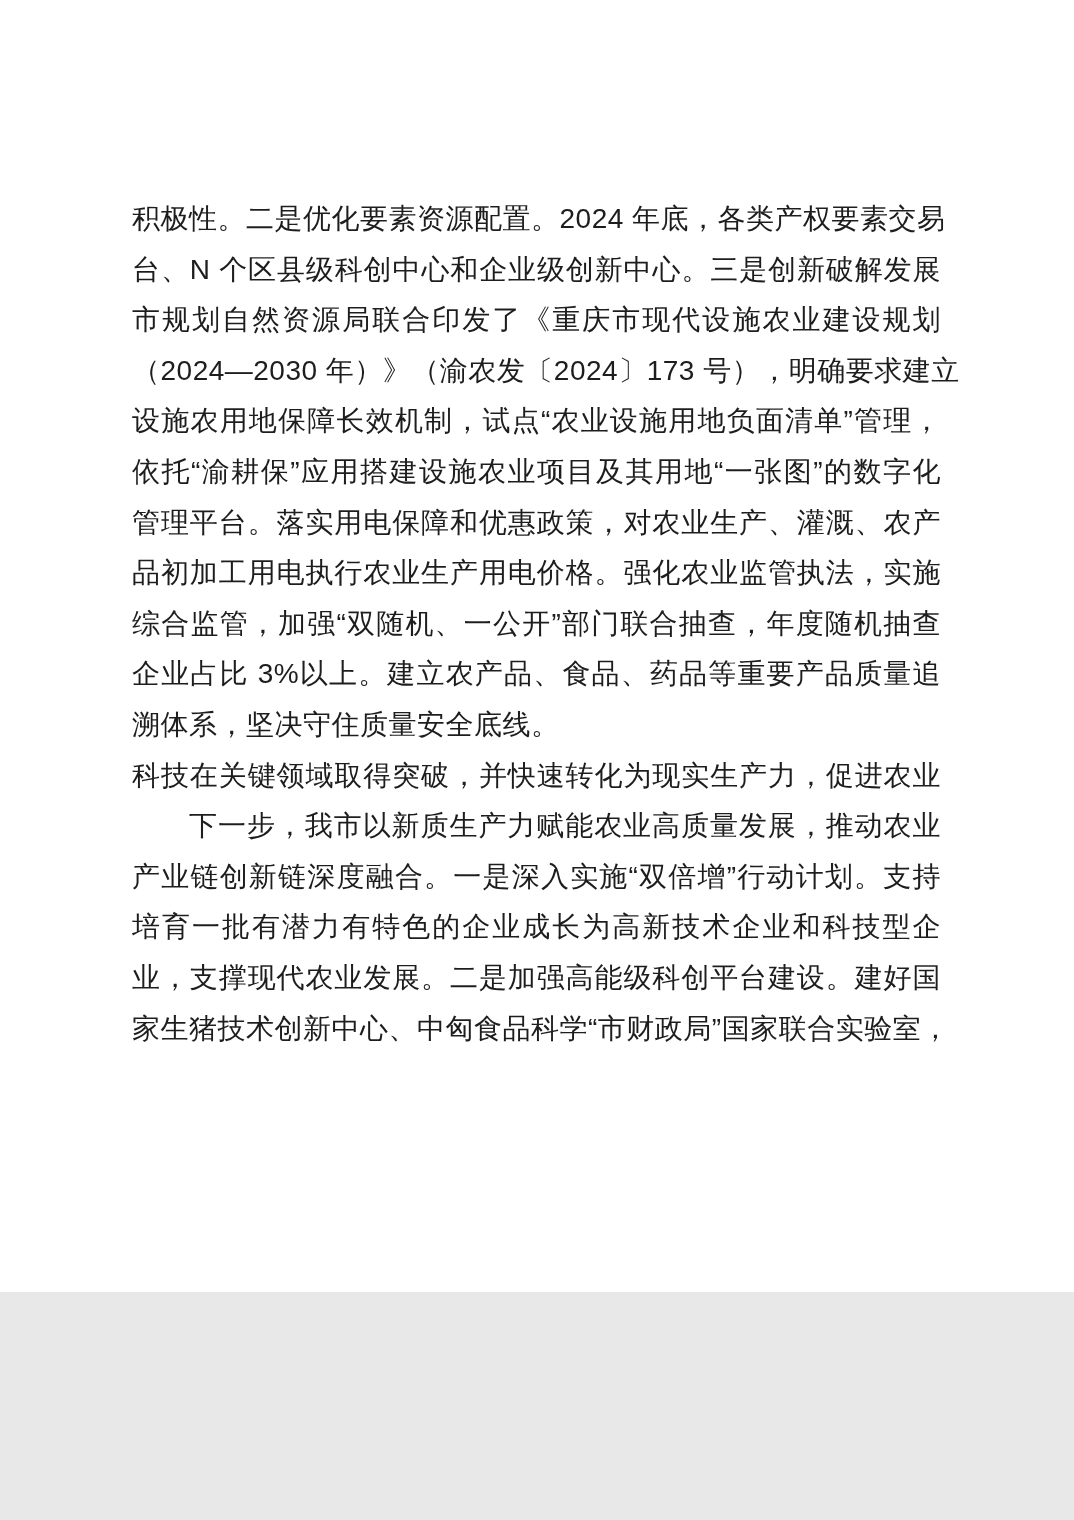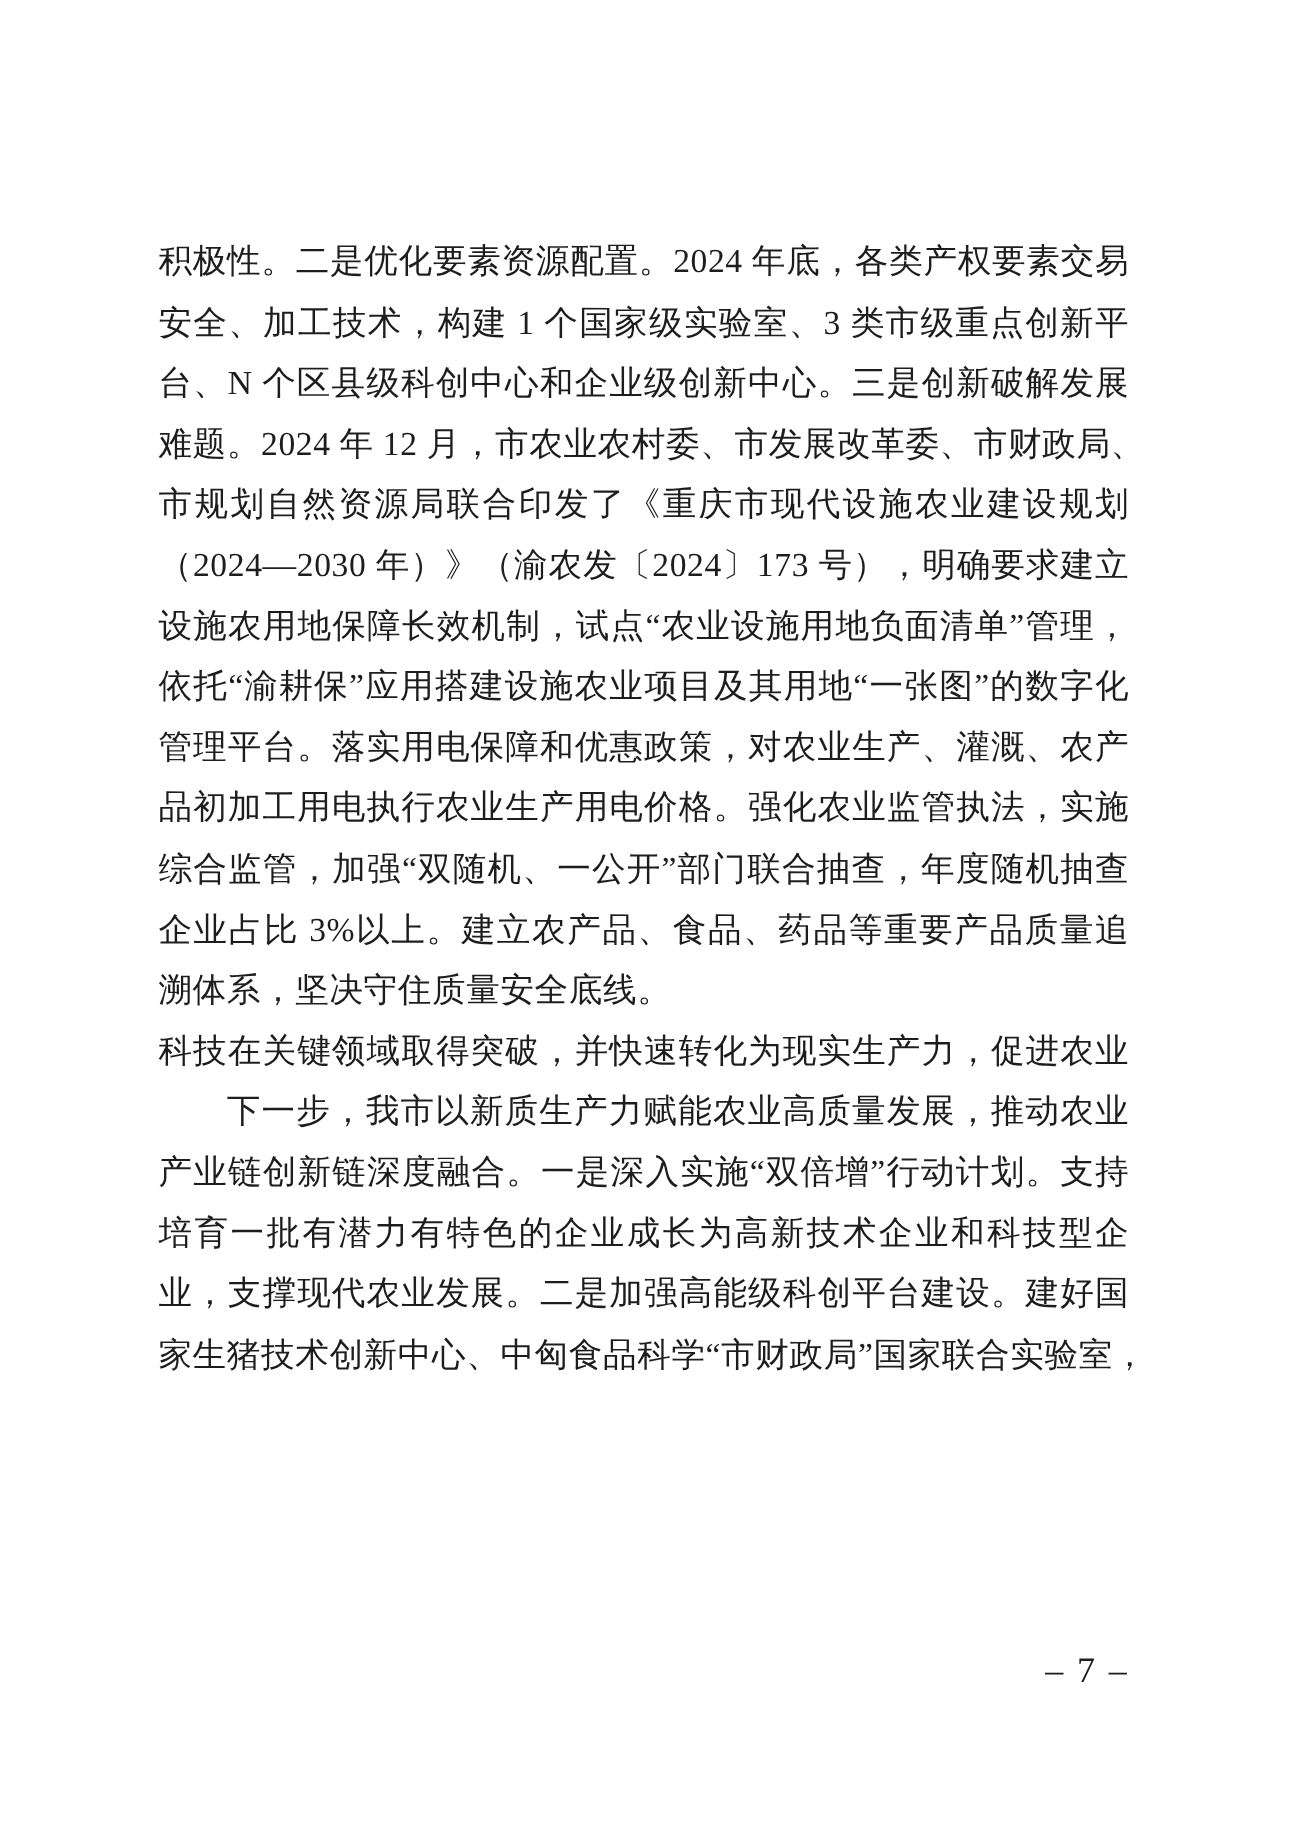--- a/index.html
+++ b/index.html
@@ -3,25 +3,25 @@
 <meta charset="utf-8">
 <style>
   html, body {
     margin: 0;
     padding: 0;
     background: #e8e8e8;
   }
   .page {
     position: relative;
     width: 1074px;
-    height: 1520px;
+    height: 1292px;
     margin: 0 auto;
     background: #ffffff;
     overflow: hidden;
-    font-family: Liberation Serif, serif;
+    font-family: Liberation Sans, sans-serif;
     color: #1d1d1d;
   }
   .text-block {
     position: absolute;
     left: 132px;
     top: 194px;
     width: 809px;
   }
   .line {
     font-size: 28px;
@@ -50,23 +50,21 @@
     letter-spacing: 2px;
   }
 </style>
 </head>
 <body>
 
 <div class="page">
   <main class="text-block">
     <div id="lines-container">
         <div class="line">积极性。二是优化要素资源配置。2024 年底，各类产权要素交易</div>
-        <div class="line">安全、加工技术，构建 1 个国家级实验室、3 类市级重点创新平</div>
         <div class="line">台、N 个区县级科创中心和企业级创新中心。三是创新破解发展</div>
-        <div class="line">难题。2024 年 12 月，市农业农村委、市发展改革委、市财政局、</div>
         <div class="line">市规划自然资源局联合印发了《重庆市现代设施农业建设规划</div>
         <div class="line">（2024—2030 年）》（渝农发〔2024〕173 号），明确要求建立</div>
         <div class="line">设施农用地保障长效机制，试点“农业设施用地负面清单”管理，</div>
         <div class="line">依托“渝耕保”应用搭建设施农业项目及其用地“一张图”的数字化</div>
         <div class="line">管理平台。落实用电保障和优惠政策，对农业生产、灌溉、农产</div>
         <div class="line">品初加工用电执行农业生产用电价格。强化农业监管执法，实施</div>
         <div class="line">综合监管，加强“双随机、一公开”部门联合抽查，年度随机抽查</div>
         <div class="line">企业占比 3%以上。建立农产品、食品、药品等重要产品质量追</div>
         <div class="line no-stretch">溯体系，坚决守住质量安全底线。</div>
         <div class="line">科技在关键领域取得突破，并快速转化为现实生产力，促进农业</div>

